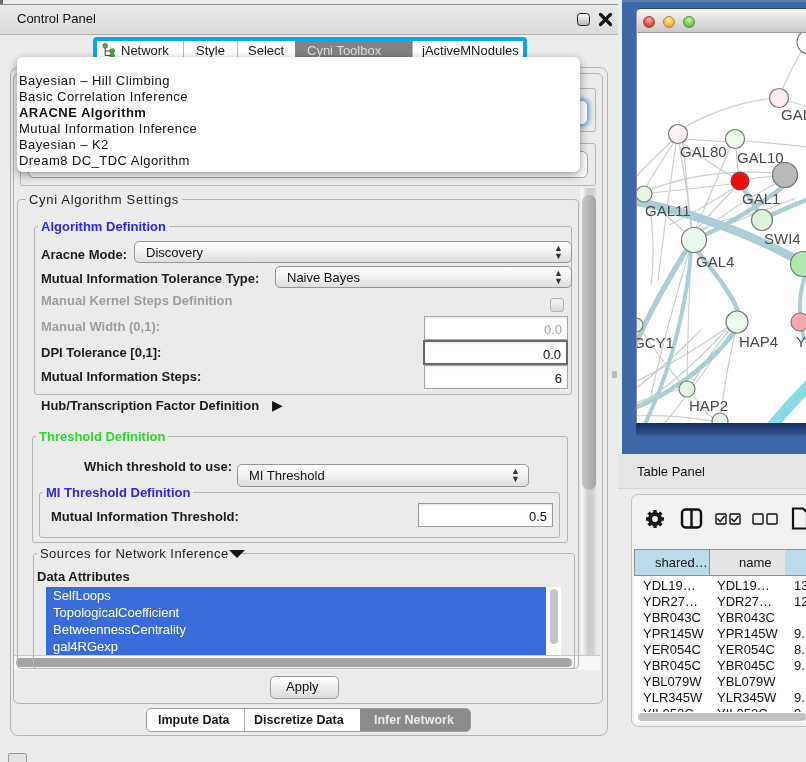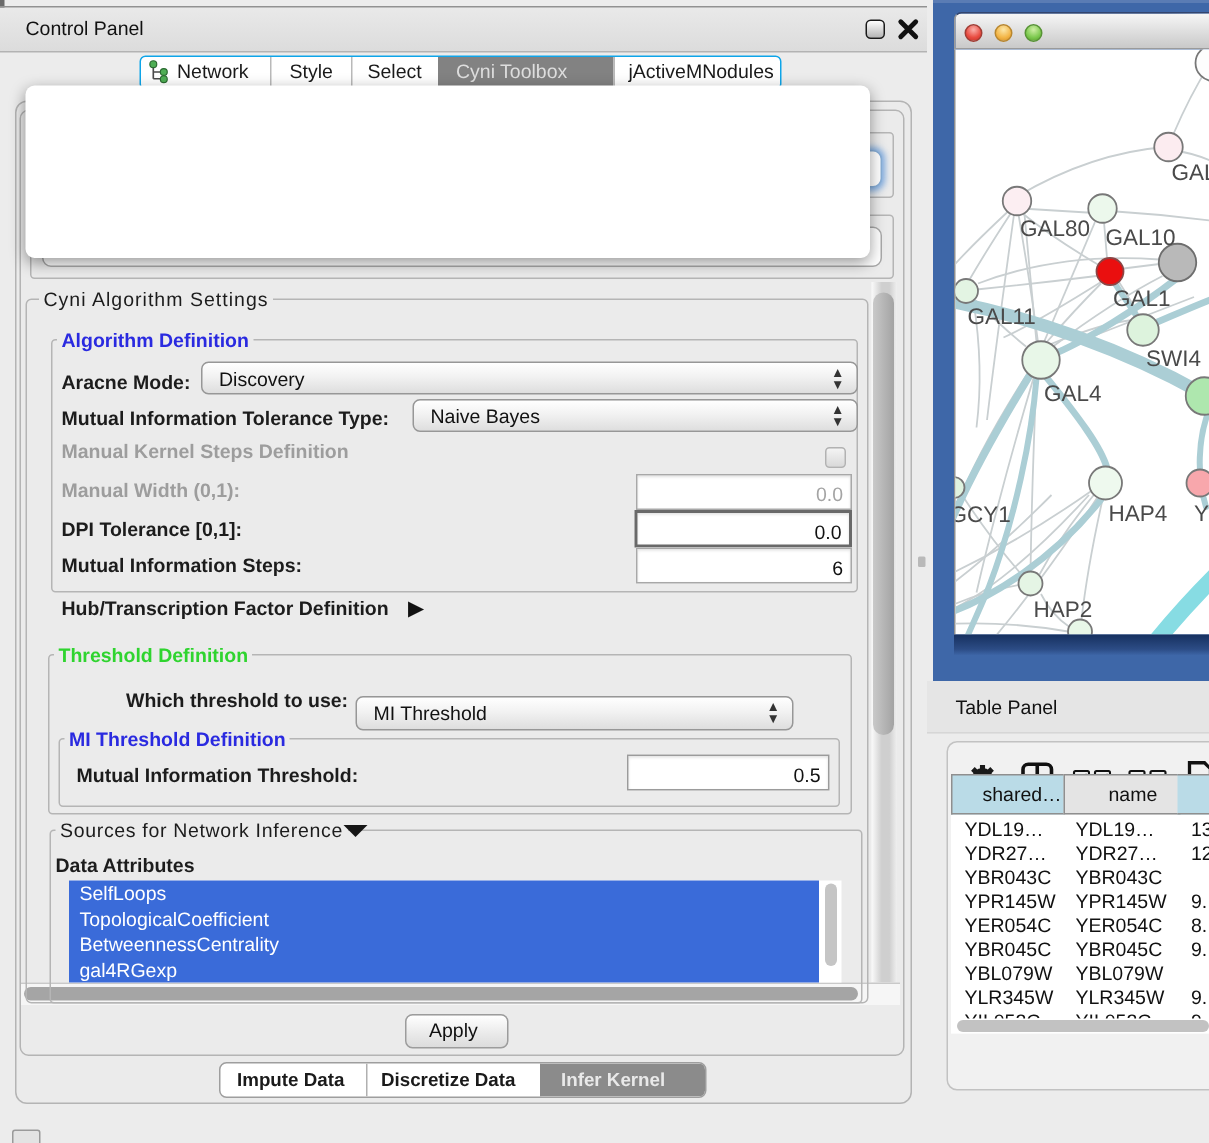--- a/index.html
+++ b/index.html
@@ -28,21 +28,21 @@
 <div class="abs" style="left:0;top:0;width:3px;height:9px;background:#6a6a6a;"></div>
 
 <div class="abs" style="left:0;top:4px;width:618px;height:29px;background:linear-gradient(#e9e9e9,#dcdcdc);border-top:1px solid #919191;border-bottom:1px solid #b3b3b3;"></div>
 <div class="abs" style="left:17px;top:11px;font-size:13px;color:#111;">Control Panel</div>
 
 <div class="abs" style="left:577px;top:13px;width:13px;height:13px;border:1.6px solid #1a1a1a;border-radius:3.5px;background:linear-gradient(#fff,#b5b5b5);box-sizing:border-box;"></div>
 <svg class="abs" style="left:598px;top:12px;" width="15" height="15" viewBox="0 0 15 15">
  <path d="M2.5,2.5 L12.5,12.5 M12.5,2.5 L2.5,12.5" stroke="#111" stroke-width="3.2" stroke-linecap="round"></path>
 </svg>
 
-<div class="abs" style="left:93px;top:37px;width:426px;height:21px;background:#fff;border:1px solid #0ea5e9;border-radius:4px;overflow:hidden;font-size:13px;">
+<div class="abs" style="left:93px;top:37px;width:426px;height:21px;background:#fff;border:4px solid #0ea5e9;border-radius:4px;overflow:hidden;font-size:13px;">
   <div class="abs" style="left:0;top:0;width:86px;height:21px;border-right:1px solid #b9b9b9;"></div>
   <div class="abs" style="left:86px;top:0;width:54px;height:21px;border-right:1px solid #b9b9b9;"></div>
   <div class="abs" style="left:140px;top:0;width:58px;height:21px;"></div>
   <div class="abs" style="left:198px;top:0;width:117px;height:21px;background:#828282;"></div>
   <div class="abs" style="left:315px;top:0;width:111px;height:21px;border-left:1px solid #b9b9b9;"></div>
   <svg class="abs" style="left:5px;top:2px;" width="15" height="16" viewBox="0 0 15 16">
     <path d="M3.2,3 L3.2,12.5 M3.2,8 L10,8 M3.2,12.5 L10,12.5" stroke="#4a4a4a" stroke-width="1.1" fill="none"></path>
     <circle cx="3.2" cy="2.8" r="2.3" fill="#4fae55" stroke="#2c6b31" stroke-width="0.8"></circle>
     <circle cx="10.2" cy="8" r="2.3" fill="#4fae55" stroke="#2c6b31" stroke-width="0.8"></circle>
     <circle cx="10.2" cy="12.8" r="2.3" fill="#4fae55" stroke="#2c6b31" stroke-width="0.8"></circle>
@@ -129,21 +129,21 @@
 
 <div class="abs" style="left:270px;top:676px;width:67px;height:21px;border:1px solid #9c9c9c;border-radius:5px;background:linear-gradient(#ffffff,#e9e9e9 60%,#dcdcdc);"></div>
 <div class="abs" style="left:286px;top:679px;font-size:13px;color:#111;">Apply</div>
 
 <div class="abs" style="left:146px;top:708px;width:323px;height:22px;background:#fff;border:1px solid #9e9e9e;border-radius:5px;overflow:hidden;font-size:12.5px;font-weight:bold;">
   <div class="abs" style="left:0;top:0;width:97px;height:22px;border-right:1px solid #b0b0b0;"></div>
   <div class="abs" style="left:97px;top:0;width:116px;height:22px;border-right:1px solid #b0b0b0;"></div>
   <div class="abs" style="left:213px;top:0;width:110px;height:22px;background:#8b8b8b;"></div>
   <div class="abs" style="left:11px;top:4px;color:#1a1a1a;">Impute Data</div>
   <div class="abs" style="left:107px;top:4px;color:#1a1a1a;">Discretize Data</div>
-  <div class="abs" style="left:227px;top:4px;color:#e9e9e9;">Infer Kernel</div>
+  <div class="abs" style="left:227px;top:4px;color:#e9e9e9;">Infer Network</div>
 </div>
 
 <div class="abs" style="left:8px;top:753px;width:17px;height:14px;border:1px solid #9a9a9a;border-radius:2px;background:#e3e3e3;"></div>
 
 <div class="abs" style="left:612px;top:371px;width:5px;height:7px;background:#b9b9b9;border-radius:1px;"></div>
 
 <div class="abs" style="left:622px;top:0;width:184px;height:454px;background:#3e67a8;"></div>
 <div class="abs" style="left:622px;top:0;width:184px;height:2px;background:#5a7cb4;"></div>
 
 <div class="abs" style="left:636px;top:8px;width:170px;height:25px;background:linear-gradient(#f6f6f6,#c9c9c9);border-top:1px solid #33456e;border-left:1px solid #9b9b9b;border-bottom:1px solid #9a9a9a;border-radius:5px 0 0 0;box-sizing:border-box;"></div>
@@ -268,28 +268,36 @@
   </g>
 
   <g fill="none" stroke="#111" stroke-width="1.4">
     <rect x="109" y="7" width="10" height="10" rx="1"></rect>
     <rect x="123" y="7" width="10" height="10" rx="1"></rect>
   </g>
 
   <path d="M149,1.5 h10 l4,4 v16 h-14 z" fill="none" stroke="#111" stroke-width="2.2"></path>
 </svg>
 
-<div class="abs" style="left:634px;top:516px;width:172px;height:173px;background:#fff;overflow:hidden;font-size:13px;">
+<div class="abs" style="left:634px;top:549px;width:172px;height:173px;background:#fff;overflow:hidden;font-size:13px;">
   <div class="abs" style="left:0;top:0;width:75px;height:25px;background:#badbe7;border:1px solid #8f8f8f;border-right:none;"></div>
   <div class="abs" style="left:75px;top:0;width:76px;height:25px;background:#e4e4e4;border:1px solid #8f8f8f;"></div>
   <div class="abs" style="left:151px;top:0;width:40px;height:25px;background:#badbe7;border:1px solid #8f8f8f;border-left:none;"></div>
   <div class="abs" style="left:21px;top:6px;">shared…</div>
   <div class="abs" style="left:105px;top:6px;">name</div>
   <div class="abs" style="left:9px;top:29px;line-height:16px;">YDL19…<br>YDR27…<br>YBR043C<br>YPR145W<br>YER054C<br>YBR045C<br>YBL079W<br>YLR345W<br>YIL052C</div>
   <div class="abs" style="left:83px;top:29px;line-height:16px;">YDL19…<br>YDR27…<br>YBR043C<br>YPR145W<br>YER054C<br>YBR045C<br>YBL079W<br>YLR345W<br>YIL052C</div>
   <div class="abs" style="left:160px;top:29px;line-height:16px;">13<br>12<br>&nbsp;<br>9.<br>8.<br>9.<br>&nbsp;<br>9.<br>9</div>
 
   <div class="abs" style="left:0;top:163px;width:172px;height:10px;background:#fff;"></div>
   <div class="abs" style="left:4px;top:164px;width:168px;height:8px;background:#c2c2c2;border-radius:4px;"></div>
 </div>
 
 <div class="abs" style="left:17px;top:57px;width:563px;height:115px;background:#fff;border-radius:6px;box-shadow:0 3px 10px rgba(0,0,0,.4);font-size:13px;">
+  <div class="abs" style="left:2px;top:16px;line-height:15.9px;color:#111;letter-spacing:.45px;">
+    Bayesian – Hill Climbing<br>
+    Basic Correlation Inference<br>
+    <span class="b">ARACNE Algorithm</span><br>
+    Mutual Information Inference<br>
+    Bayesian – K2<br>
+    Dream8 DC_TDC Algorithm
+  </div>
 </div>
 
 </body></html>

